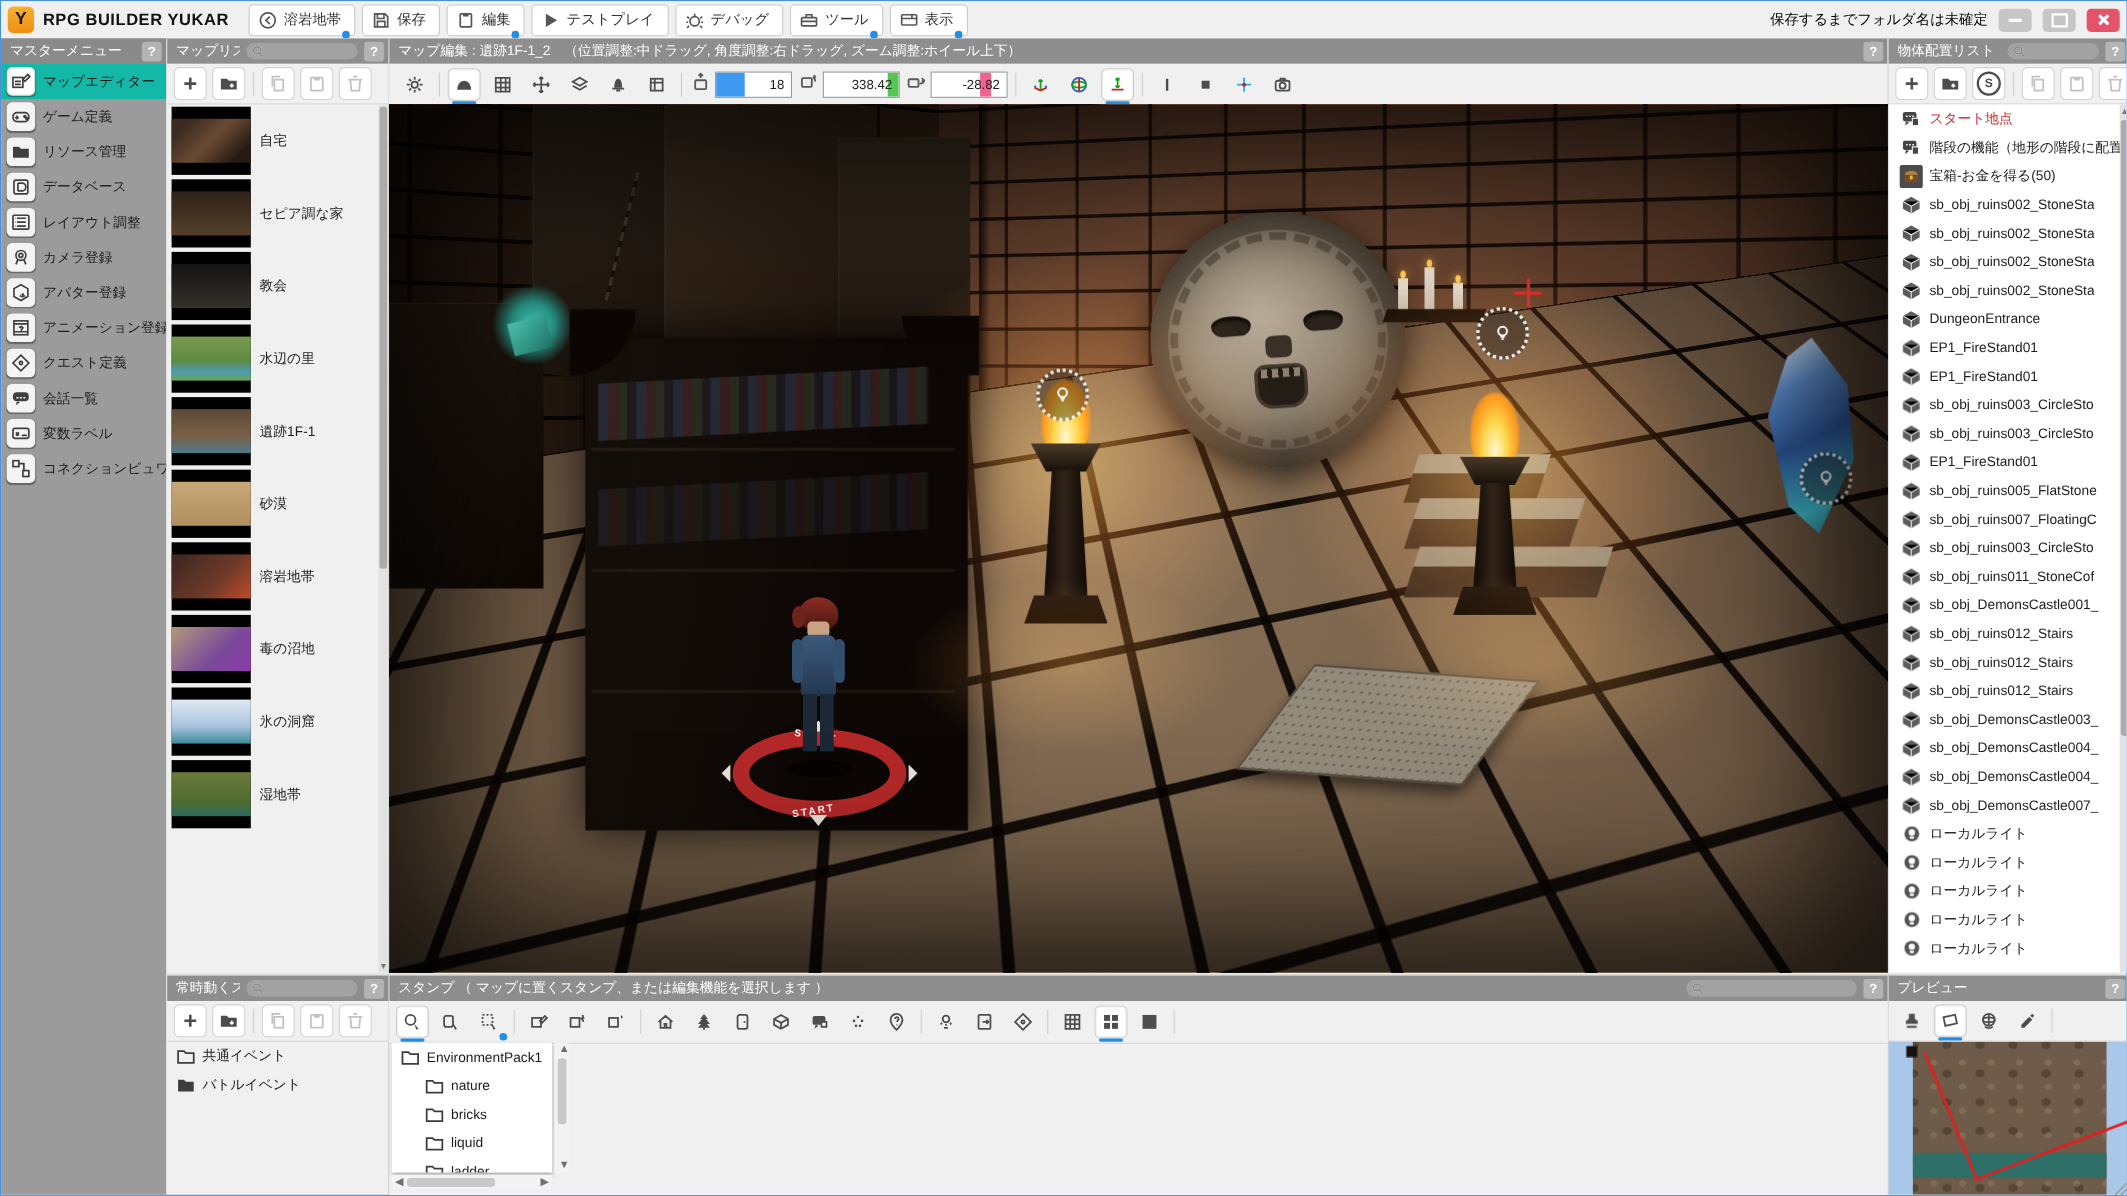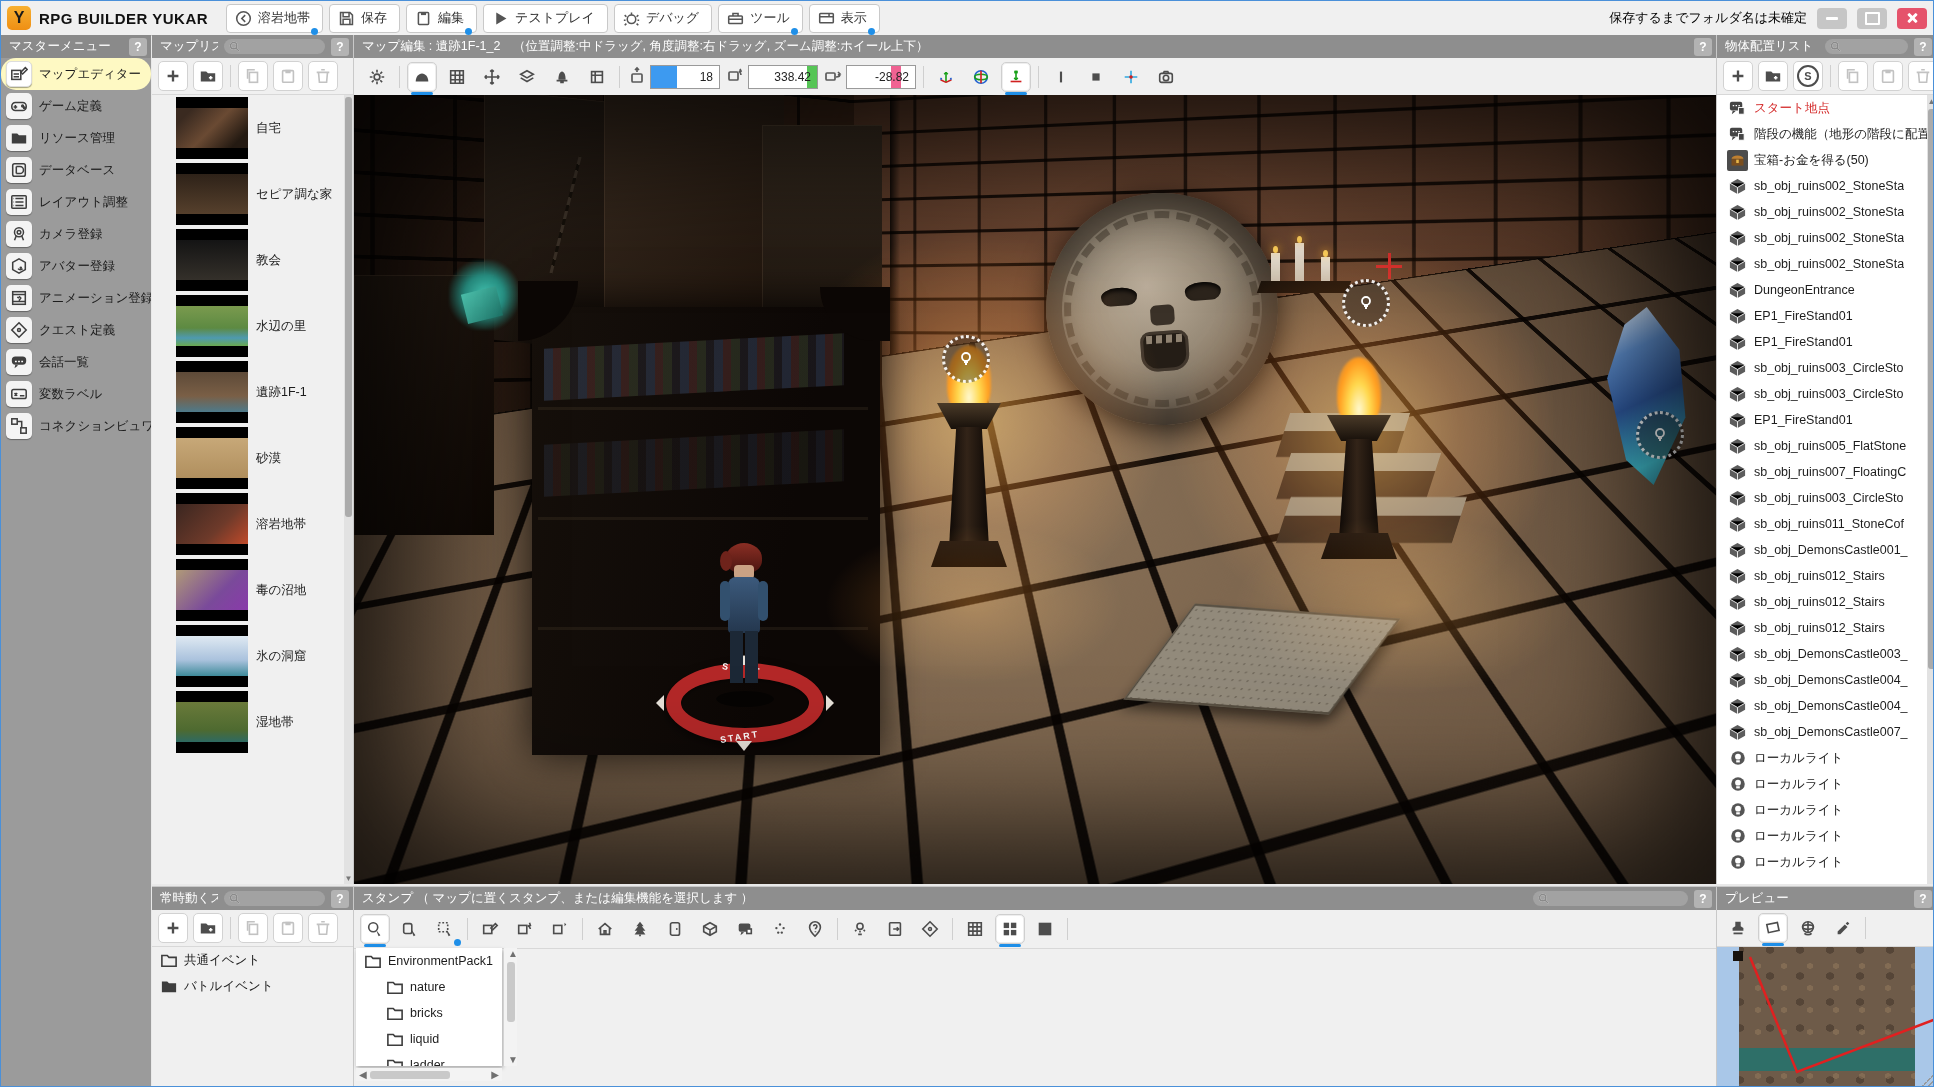--- a/index.html
+++ b/index.html
@@ -37,29 +37,29 @@
   .tbtn.dis svg{stroke:#c2c2c2;}
   .tbtn .sfill{fill:#4d4d4d;stroke:none;}
   .tbtn.sel{background:#fff;border-color:#cfcfcf;box-shadow:0 0 0 1px #eee inset;}
   .tbtn.sel::after{content:"";position:absolute;left:3px;right:3px;bottom:-4px;height:3px;background:var(--accent_blue);border-radius:2px;}
   .tsep{width:1px;height:22px;background:#cfcfcf;margin:0 2px;flex:0 0 auto;}
   .badge-dot{position:absolute;right:-2px;bottom:-3px;width:7px;height:7px;border-radius:50%;background:var(--accent_blue);}
   
   #sidebar{position:absolute;left:0;top:34px;width:150px;height:1053px;background:#9b9b9b;}
   #sidebar .phead{background:#8a8a8a;}
   .mm-item{height:32px;display:flex;align-items:center;gap:7px;padding-left:5px;color:#1c1c1c;font-size:12.5px;}
-  .mm-item.sel{background:#fef9c3;border-radius:15px;}
+  .mm-item.sel{background:#14b8a6;}
   .mm-ic{width:26px;height:26px;border-radius:5px;background:#f4f4f4;box-shadow:0 1px 1px rgba(0,0,0,.35);display:flex;align-items:center;justify-content:center;flex:0 0 auto;}
   .mm-item.sel .mm-ic{background:#fff;border:1px solid #ddd;box-sizing:border-box;}
   .mm-ic svg{width:18px;height:18px;stroke:#3f3f3f;fill:none;stroke-width:1.7;}
   .mm-ic .sfill{fill:#3f3f3f;stroke:none;}
   .mm-label{white-space:nowrap;overflow:hidden;}
   
   #maplist{position:absolute;left:151px;top:34px;width:201px;height:849px;background:#f0f0f0;border-right:1px solid #c9c9c9;display:flex;flex-direction:column;}
-  #ml-body{position:relative;flex:1;overflow:hidden;padding-left:20px;}
+  #ml-body{position:relative;flex:1;overflow:hidden;}
   .ml-item{height:66px;display:flex;align-items:center;gap:8px;padding-left:4px;}
   .ml-thumb{width:72px;height:62px;background:#000;display:flex;align-items:center;justify-content:center;flex:0 0 auto;}
   .ml-img{display:block;width:72px;height:40px;}
   .ml-label{font-size:12.5px;color:#1c1c1c;white-space:nowrap;overflow:hidden;}
   .vscroll{position:absolute;right:0;top:0;bottom:0;width:9px;background:#e2e2e2;}
   .vthumb{position:absolute;left:1px;width:7px;border-radius:3px;background:#ababab;}
   .sarrow{position:absolute;left:0;width:9px;height:12px;display:flex;align-items:center;justify-content:center;color:#777;font-size:8px;}
   
   #scripts{position:absolute;left:151px;top:885px;width:201px;height:202px;background:#f0f0f0;border-right:1px solid #c9c9c9;border-top:1px solid #c9c9c9;}
   .tr-item{height:26px;display:flex;align-items:center;gap:6px;padding-left:8px;font-size:12.5px;color:#1c1c1c;}

